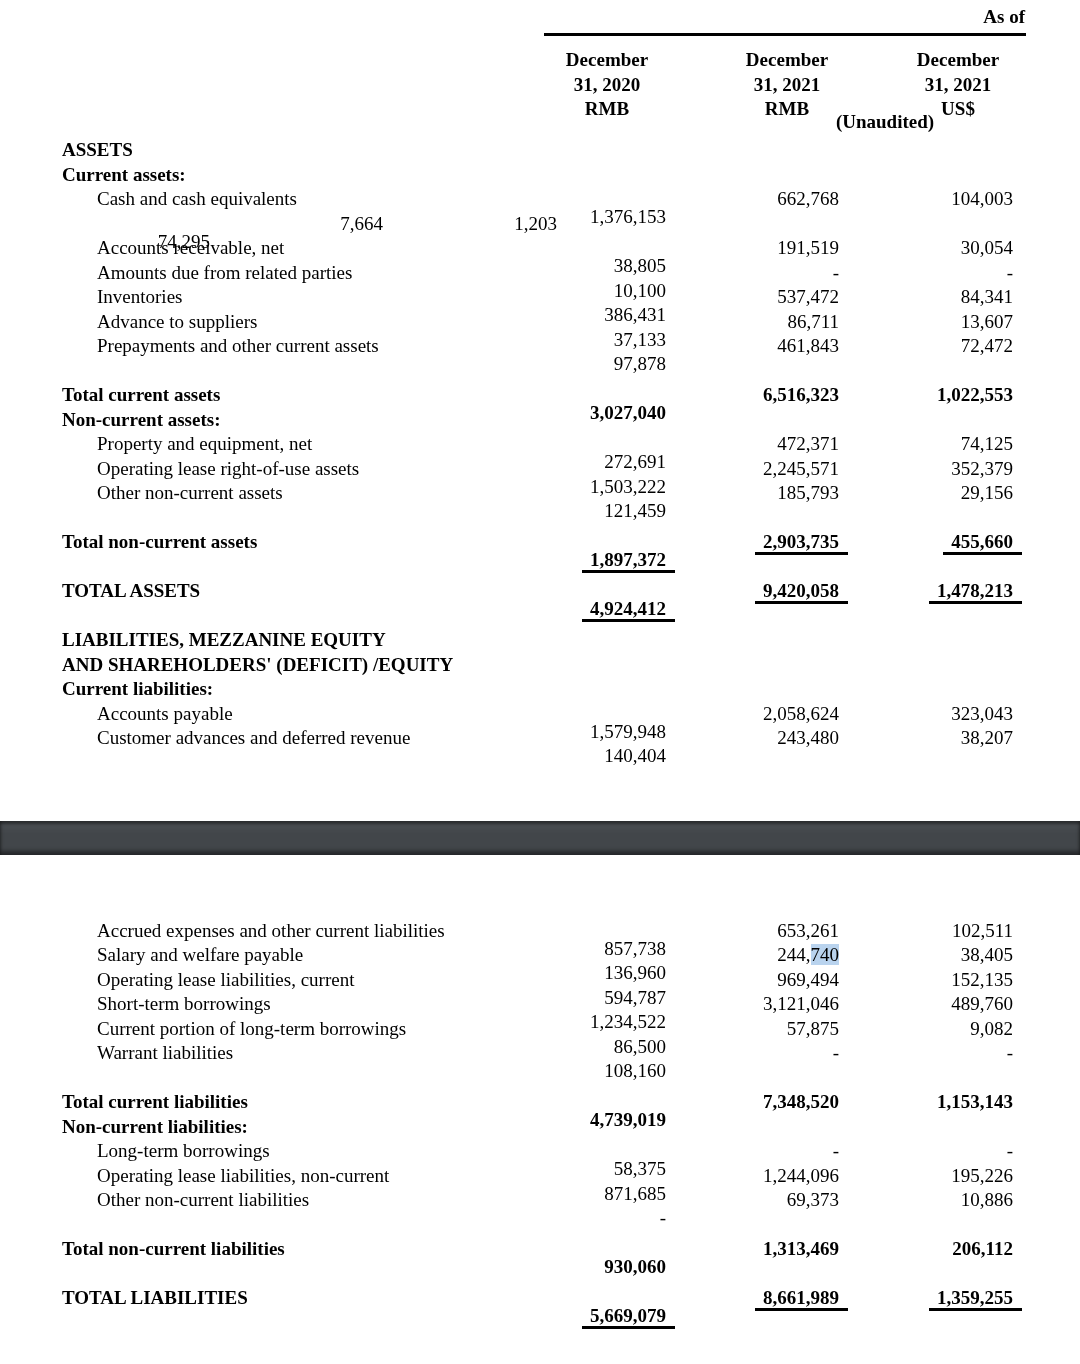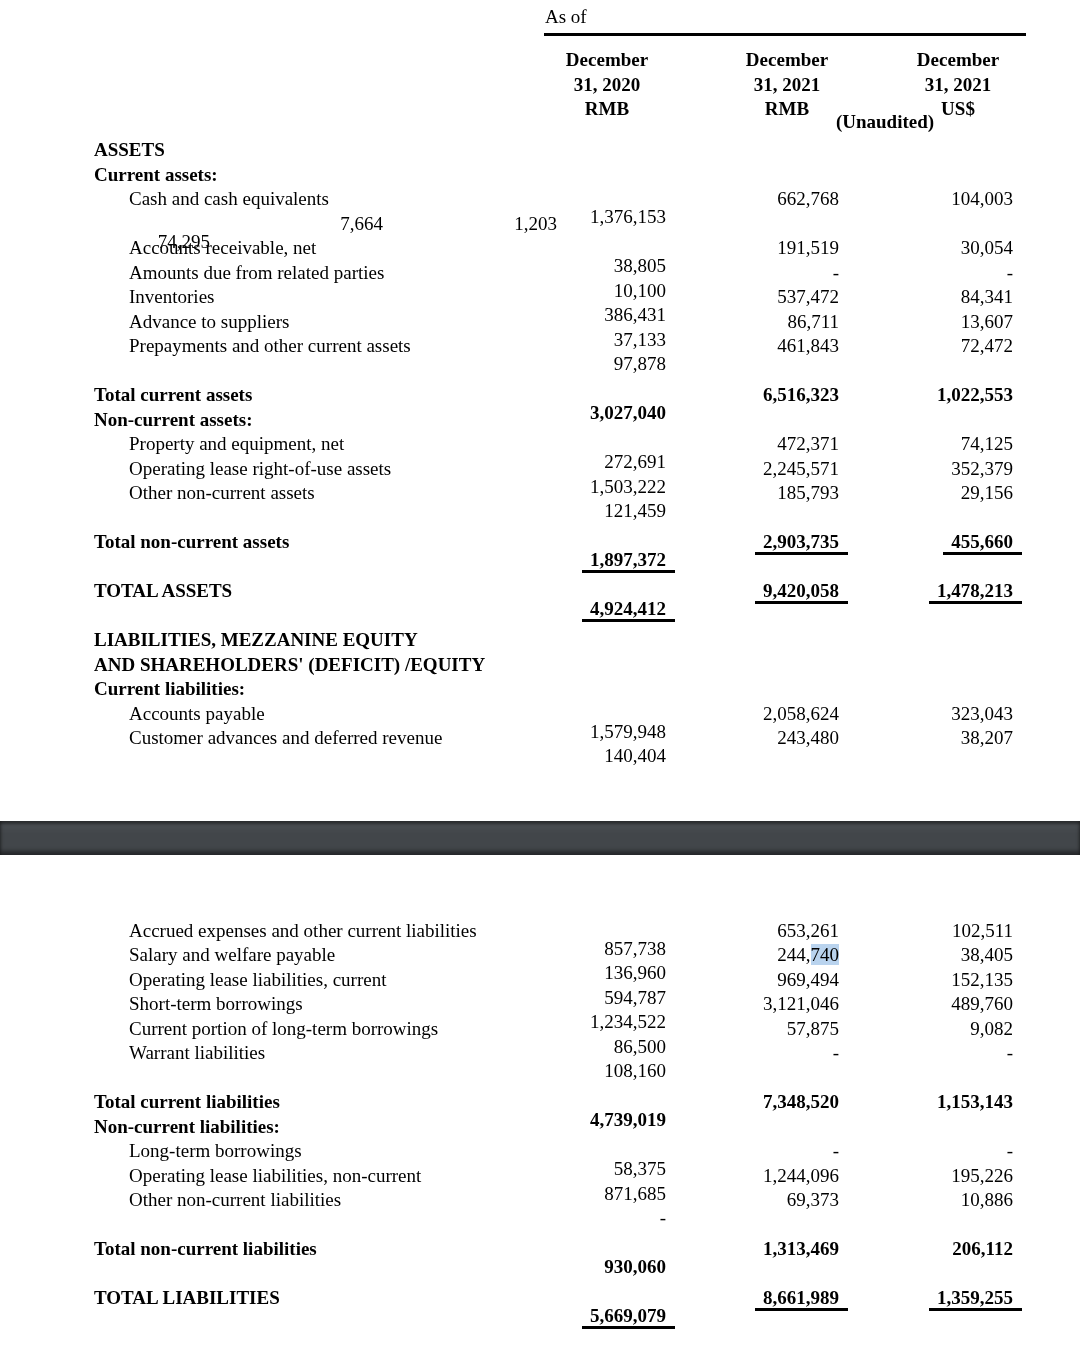--- a/index.html
+++ b/index.html
@@ -4,31 +4,31 @@
 <title>Balance Sheet</title>
 <style>
   html,body { margin:0; padding:0; background:#ffffff; }
   .page {
     position:relative; width:1080px; height:1364px; background:#fff;
     font-family:"Liberation Serif","DejaVu Serif",serif;
     font-size:19px; color:#000; overflow:hidden;
   }
   
   .hdr { position:absolute; top:0; left:0; right:0; height:138px; }
-  .asof { position:absolute; top:6px; left:545px; width:480px; text-align:left; font-weight:normal; }
+  .asof { position:absolute; top:6px; left:545px; width:480px; text-align:right; font-weight:bold; }
   .asof-line { position:absolute; top:33px; left:544px; width:482px; height:3px; background:#000; }
   .colhead { position:absolute; top:48px; transform:translateX(-50%); text-align:center;
              font-weight:bold; line-height:24.5px; white-space:nowrap; }
   .colhead.p1 { left:607px; } .colhead.p2 { left:787px; } .colhead.p3 { left:958px; }
   .unaudited { position:absolute; top:111px; left:885px; transform:translateX(-50%);
                font-weight:bold; white-space:nowrap; }
   
   .tbl { position:absolute; top:138px; left:0; right:0; padding:0 67px 0 62px; }
   .row { display:flex; height:24.5px; line-height:24.5px; }
-  .row .lbl { flex:1; white-space:nowrap; overflow:hidden;margin-left:32px; }
+  .row .lbl { flex:1; white-space:nowrap; overflow:hidden; }
   .row.item .lbl { padding-left:35px; }
   .row.section .lbl, .row.total .lbl { font-weight:bold; }
   .row.total .cell { font-weight:bold; }
   .cell { text-align:right; white-space:nowrap; }
   .c1 { width:148px;margin-top:18px; } .c2 { width:173px; } .c3 { width:174px; }
   .num { position:relative; display:inline-block; }
   .row.uline .num::after {
     content:""; position:absolute; left:-8px; right:-9px; bottom:0px;
     height:2.5px; background:#000;
   }

